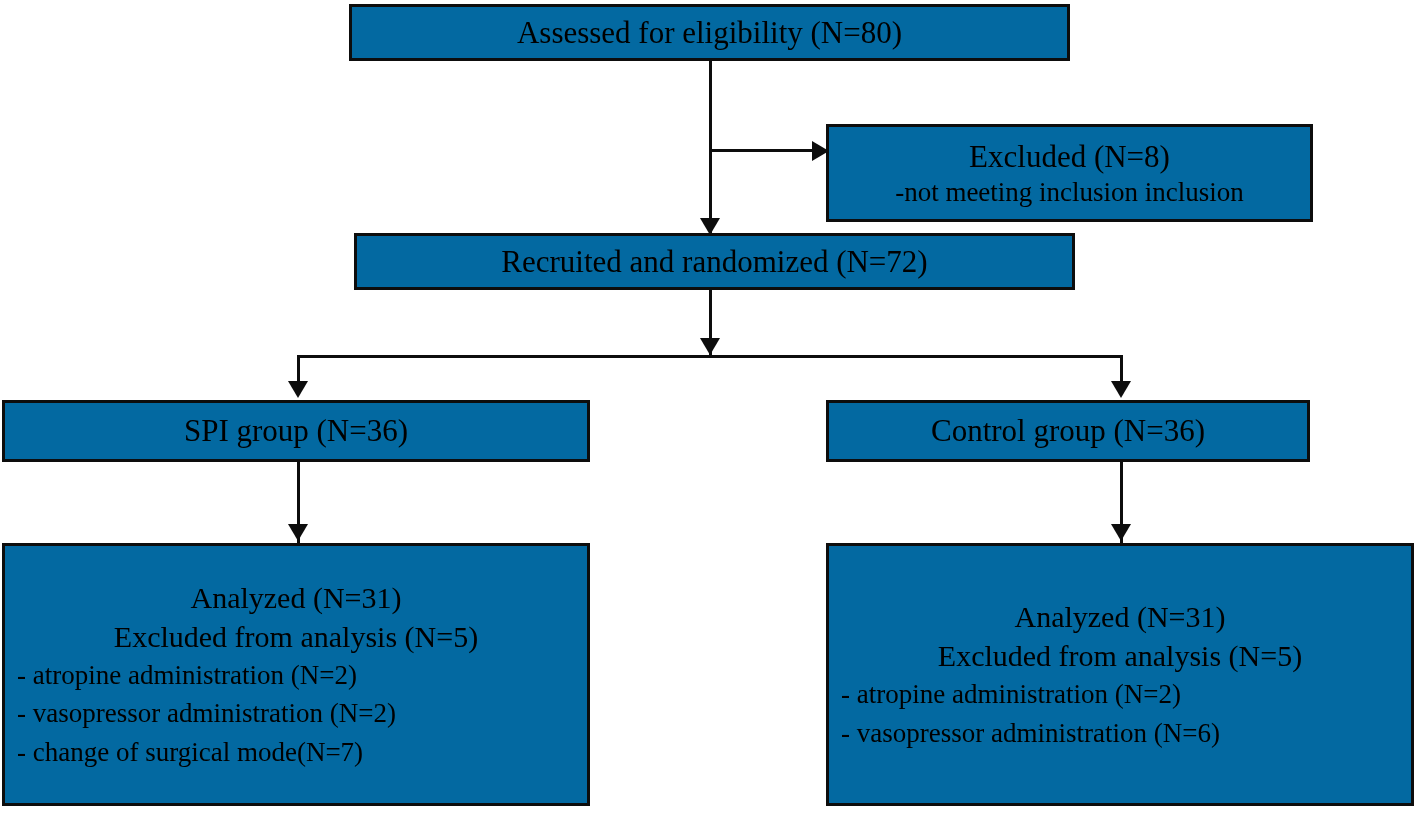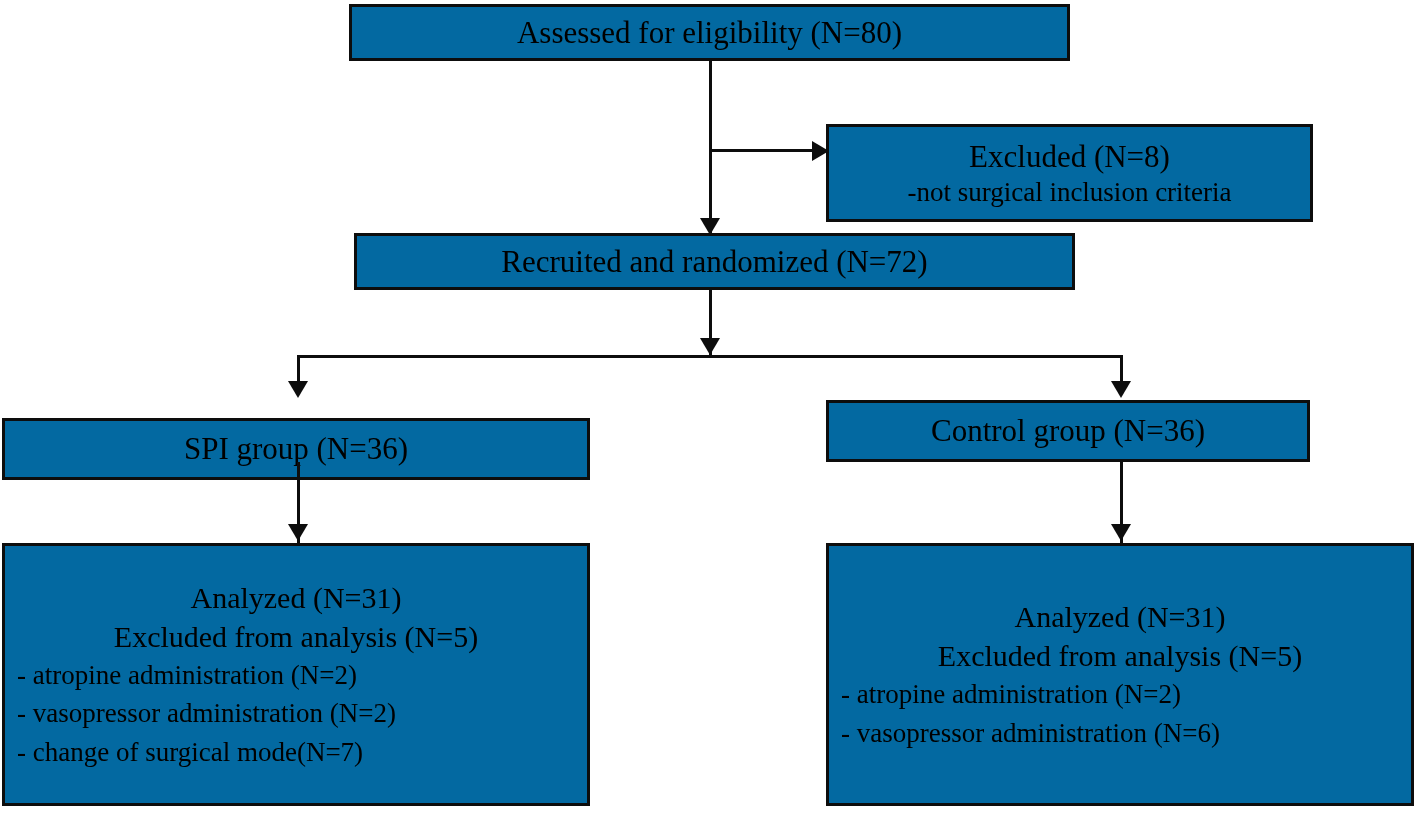--- a/index.html
+++ b/index.html
@@ -48,21 +48,21 @@
     height: 0;
     border-top: 10px solid transparent;
     border-bottom: 10px solid transparent;
     border-left: 17px solid #0d0d0d;
   }
 
   
   #box-assessed      { left: 349px; top: 4px;   width: 721px; height: 57px; }
   #box-excluded      { left: 826px; top: 100px; width: 487px; height: 98px; margin-top: 24px; }
   #box-recruited     { left: 354px; top: 233px; width: 721px; height: 57px; }
-  #box-spi-group     { left: 2px;   top: 400px; width: 588px; height: 62px; margin-top: 18px; }
+  #box-spi-group     { left: 2px;   top: 400px; width: 588px; height: 62px; }
   #box-control-group { left: 826px; top: 400px; width: 484px; height: 62px; }
   #box-spi-analysis     { left: 2px;   top: 543px; width: 588px; height: 263px; }
   #box-control-analysis { left: 826px; top: 543px; width: 588px; height: 263px; }
 
   .title-line {
     font-size: 31px;
     line-height: 1.22;
     text-align: center;
     white-space: nowrap;
   }
@@ -107,21 +107,21 @@
 
   <div class="line vline" style="left:709px; top:61px; height:176px;"></div>
 
   <div class="line hline" style="left:709px; top:149px; width:105px;"></div>
   <div class="arrow-right" style="left:812px; top:141px;"></div>
 
   <div class="arrow-down" style="left:700px; top:218px;"></div>
 
   <div class="box" id="box-excluded">
     <div class="title-line">Excluded (N=8)</div>
-    <div class="sub-line">-not surgical  inclusion criteria</div>
+    <div class="sub-line">-not meeting  inclusion inclusion</div>
   </div>
 
   <div class="box" id="box-recruited">
     <div class="title-line">Recruited and randomized (N=72)</div>
   </div>
 
   <div class="line vline" style="left:709px; top:290px; height:68px;"></div>
   <div class="arrow-down" style="left:700px; top:338px;"></div>
   <div class="line hline" style="left:297px; top:355px; width:826px;"></div>
   <div class="line vline" style="left:297px; top:355px; height:28px;"></div>

